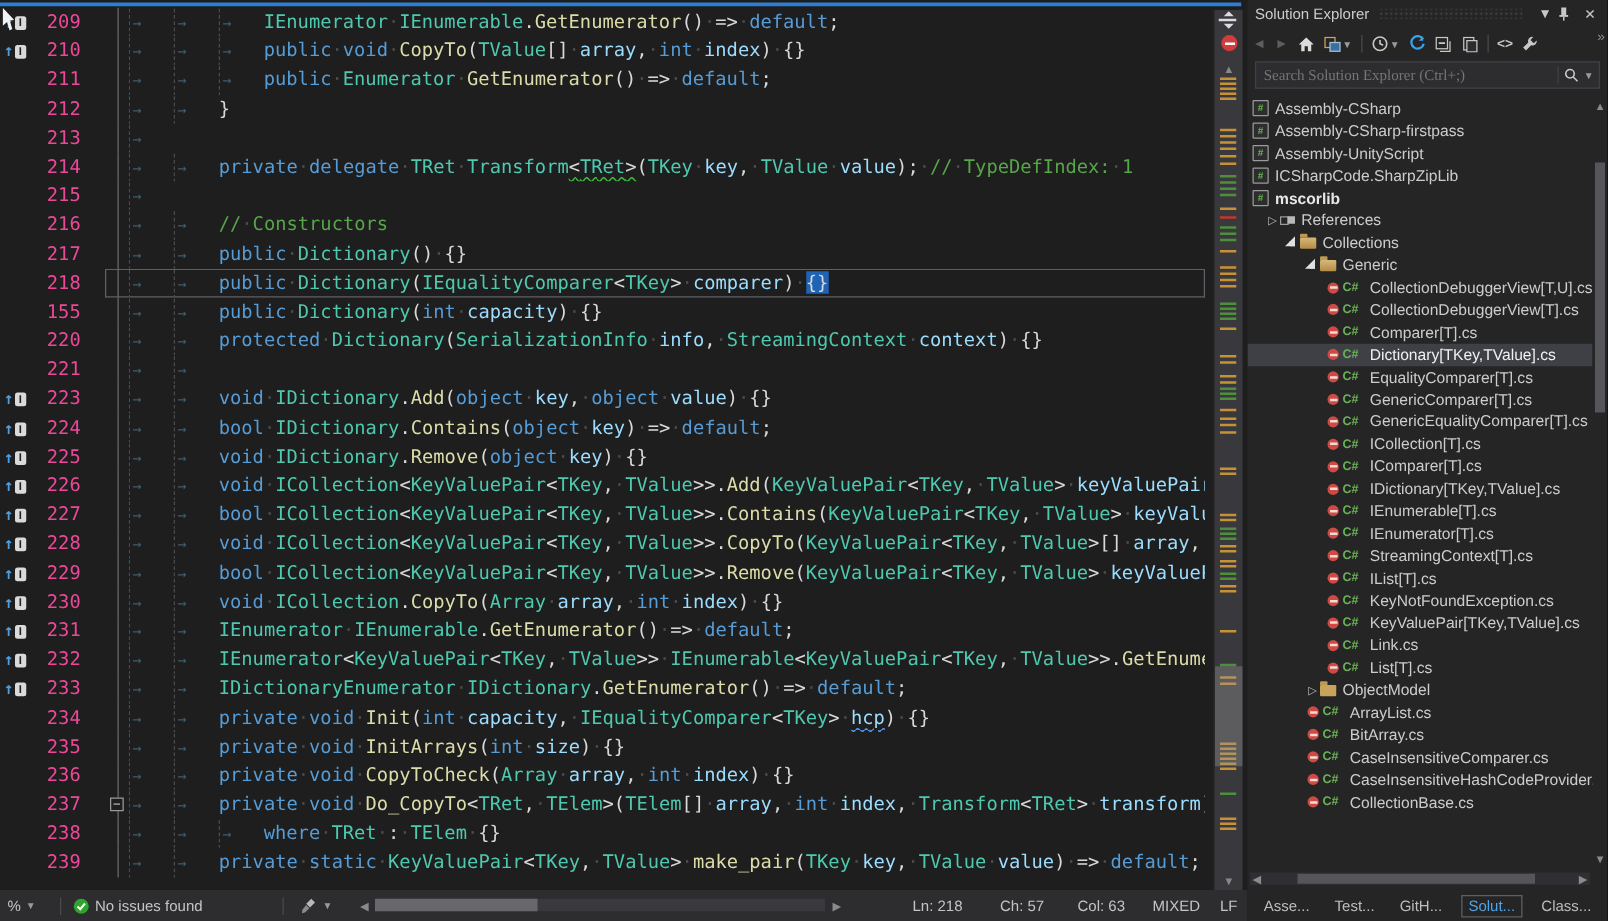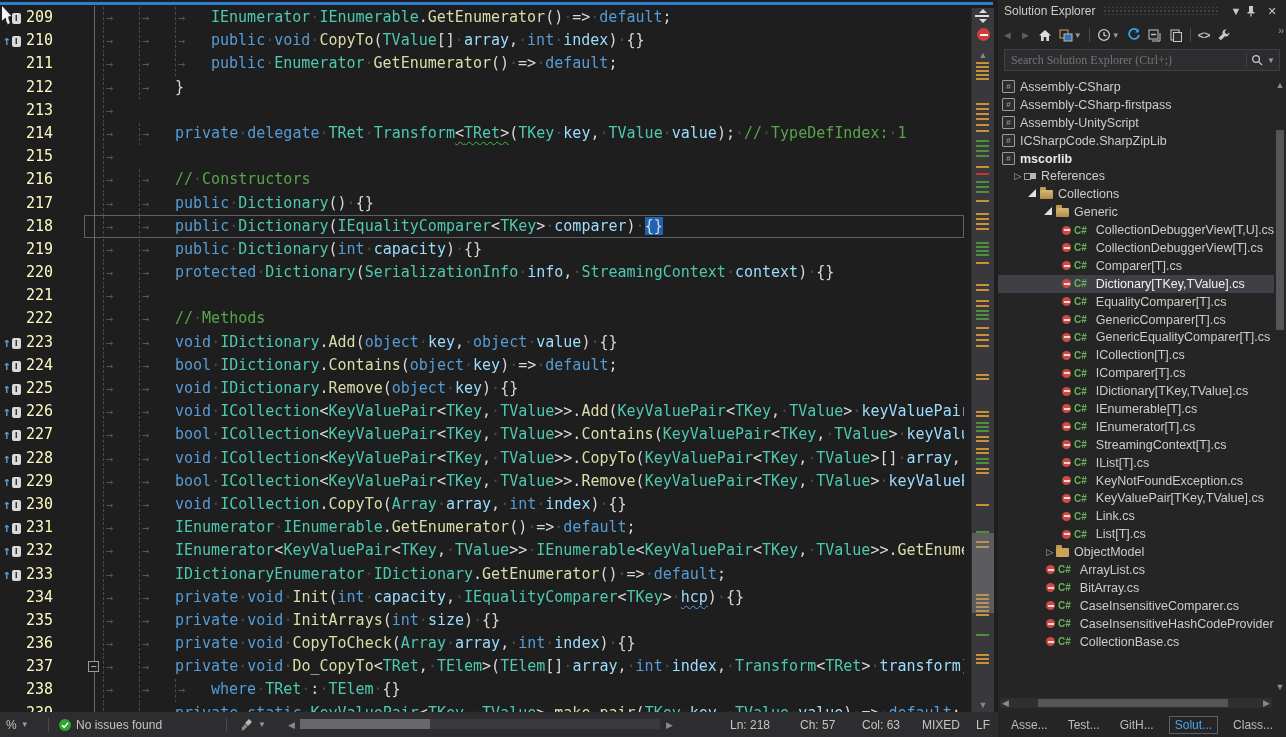--- a/index.html
+++ b/index.html
@@ -7,21 +7,21 @@
        font-family:"Liberation Sans",sans-serif;color:#CCC;-webkit-font-smoothing:antialiased;}
   
   .editor{position:absolute;left:0;top:0;width:998px;height:712px;background:#1E1E1E;}
   .top-accent{position:absolute;left:0;top:2px;width:993px;height:3px;background:#2D7ED3;z-index:5;}
   .code-scroll{position:absolute;left:0;top:6px;width:964px;bottom:0;overflow:hidden;}
   .code-row{display:flex;height:23.2px;line-height:23.2px;font-family:"DejaVu Sans Mono",monospace;font-size:15px;}
   .glyph-m{width:26px;flex:0 0 26px;text-align:left;padding-left:3px;box-sizing:border-box;}
   .impl-arrow{color:#4F9EE0;font-weight:bold;font-size:13px;}
   .ibox{display:inline-block;width:9px;height:11px;background:#DADADA;color:#222;font-size:9px;line-height:11px;
         text-align:center;border-radius:2px;margin-left:1px;font-weight:bold;vertical-align:1px;font-family:"Liberation Sans",sans-serif;}
-  .lno{width:58px;flex:0 0 58px;text-align:left;padding-right:8px;box-sizing:border-box;color:#fef9c3;}
+  .lno{width:58px;flex:0 0 58px;text-align:center;padding-right:8px;box-sizing:border-box;color:#ec4899;}
   .line-body{flex:1;display:flex;min-width:0;position:relative;}
   .outline-m{width:19px;flex:0 0 19px;position:relative;}
   .outline-m::before{content:"";position:absolute;left:10px;top:0;bottom:0;width:1px;background:#6A6A6A;}
   .foldbox{position:absolute;left:4px;top:6px;width:11px;height:11px;background:#1E1E1E;border:1px solid #9B9B9B;
            color:#C8C8C8;font-size:10px;line-height:9px;text-align:center;z-index:2;box-sizing:border-box;}
   .codetext{flex:1;min-width:0;overflow:hidden;white-space:pre;}
   .tab{display:inline-block;width:36px;border-left:1px dashed #4A4A50;color:#3E5C6E;font-size:12px;padding-left:2px;box-sizing:border-box;}
   .tk.k{color:#569CD6}.tk.t{color:#4EC9B0}.tk.m{color:#DCDCAA}.tk.p{color:#9CDCFE}.tk.o{color:#D8D8D8}.tk.c{color:#57A64A}
   .dot{color:#4B4B4B;}
   .tk.sel{background:#1E63B4;}
@@ -177,48 +177,40 @@
         <div class="code-row current">
           <span class="glyph-m"></span>
           <span class="lno">218</span>
           <span class="line-body">
             <span class="outline-m"></span>
             <span class="codetext"><span class="tab">→</span><span class="tab">→</span><span class="tk k">public</span><span class="tk o"><span class="dot">·</span></span><span class="tk t">Dictionary</span><span class="tk o">(</span><span class="tk t">IEqualityComparer</span><span class="tk o">&lt;</span><span class="tk t">TKey</span><span class="tk o">&gt;<span class="dot">·</span></span><span class="tk p">comparer</span><span class="tk o">)<span class="dot">·</span></span><span class="tk o sel">{}</span></span>
           </span>
         </div>
         <div class="code-row">
           <span class="glyph-m"></span>
-          <span class="lno">219</span>
+          <span class="lno">155</span>
           <span class="line-body">
             <span class="outline-m"></span>
             <span class="codetext"><span class="tab">→</span><span class="tab">→</span><span class="tk k">public</span><span class="tk o"><span class="dot">·</span></span><span class="tk t">Dictionary</span><span class="tk o">(</span><span class="tk k">int</span><span class="tk o"><span class="dot">·</span></span><span class="tk p">capacity</span><span class="tk o">)<span class="dot">·</span>{}</span></span>
           </span>
         </div>
         <div class="code-row">
           <span class="glyph-m"></span>
           <span class="lno">220</span>
           <span class="line-body">
             <span class="outline-m"></span>
             <span class="codetext"><span class="tab">→</span><span class="tab">→</span><span class="tk k">protected</span><span class="tk o"><span class="dot">·</span></span><span class="tk t">Dictionary</span><span class="tk o">(</span><span class="tk t">SerializationInfo</span><span class="tk o"><span class="dot">·</span></span><span class="tk p">info</span><span class="tk o">,<span class="dot">·</span></span><span class="tk t">StreamingContext</span><span class="tk o"><span class="dot">·</span></span><span class="tk p">context</span><span class="tk o">)<span class="dot">·</span>{}</span></span>
           </span>
         </div>
         <div class="code-row">
           <span class="glyph-m"></span>
           <span class="lno">221</span>
           <span class="line-body">
             <span class="outline-m"></span>
             <span class="codetext"><span class="tab">→</span><span class="tab">→</span></span>
-          </span>
-        </div>
-        <div class="code-row">
-          <span class="glyph-m"></span>
-          <span class="lno">222</span>
-          <span class="line-body">
-            <span class="outline-m"></span>
-            <span class="codetext"><span class="tab">→</span><span class="tab">→</span><span class="tk c">//<span class="dot">·</span>Methods</span></span>
           </span>
         </div>
         <div class="code-row">
           <span class="glyph-m"><span class="impl-arrow">↑</span><span class="ibox">I</span></span>
           <span class="lno">223</span>
           <span class="line-body">
             <span class="outline-m"></span>
             <span class="codetext"><span class="tab">→</span><span class="tab">→</span><span class="tk k">void</span><span class="tk o"><span class="dot">·</span></span><span class="tk t">IDictionary</span><span class="tk o">.</span><span class="tk m">Add</span><span class="tk o">(</span><span class="tk k">object</span><span class="tk o"><span class="dot">·</span></span><span class="tk p">key</span><span class="tk o">,<span class="dot">·</span></span><span class="tk k">object</span><span class="tk o"><span class="dot">·</span></span><span class="tk p">value</span><span class="tk o">)<span class="dot">·</span>{}</span></span>
           </span>
         </div>

